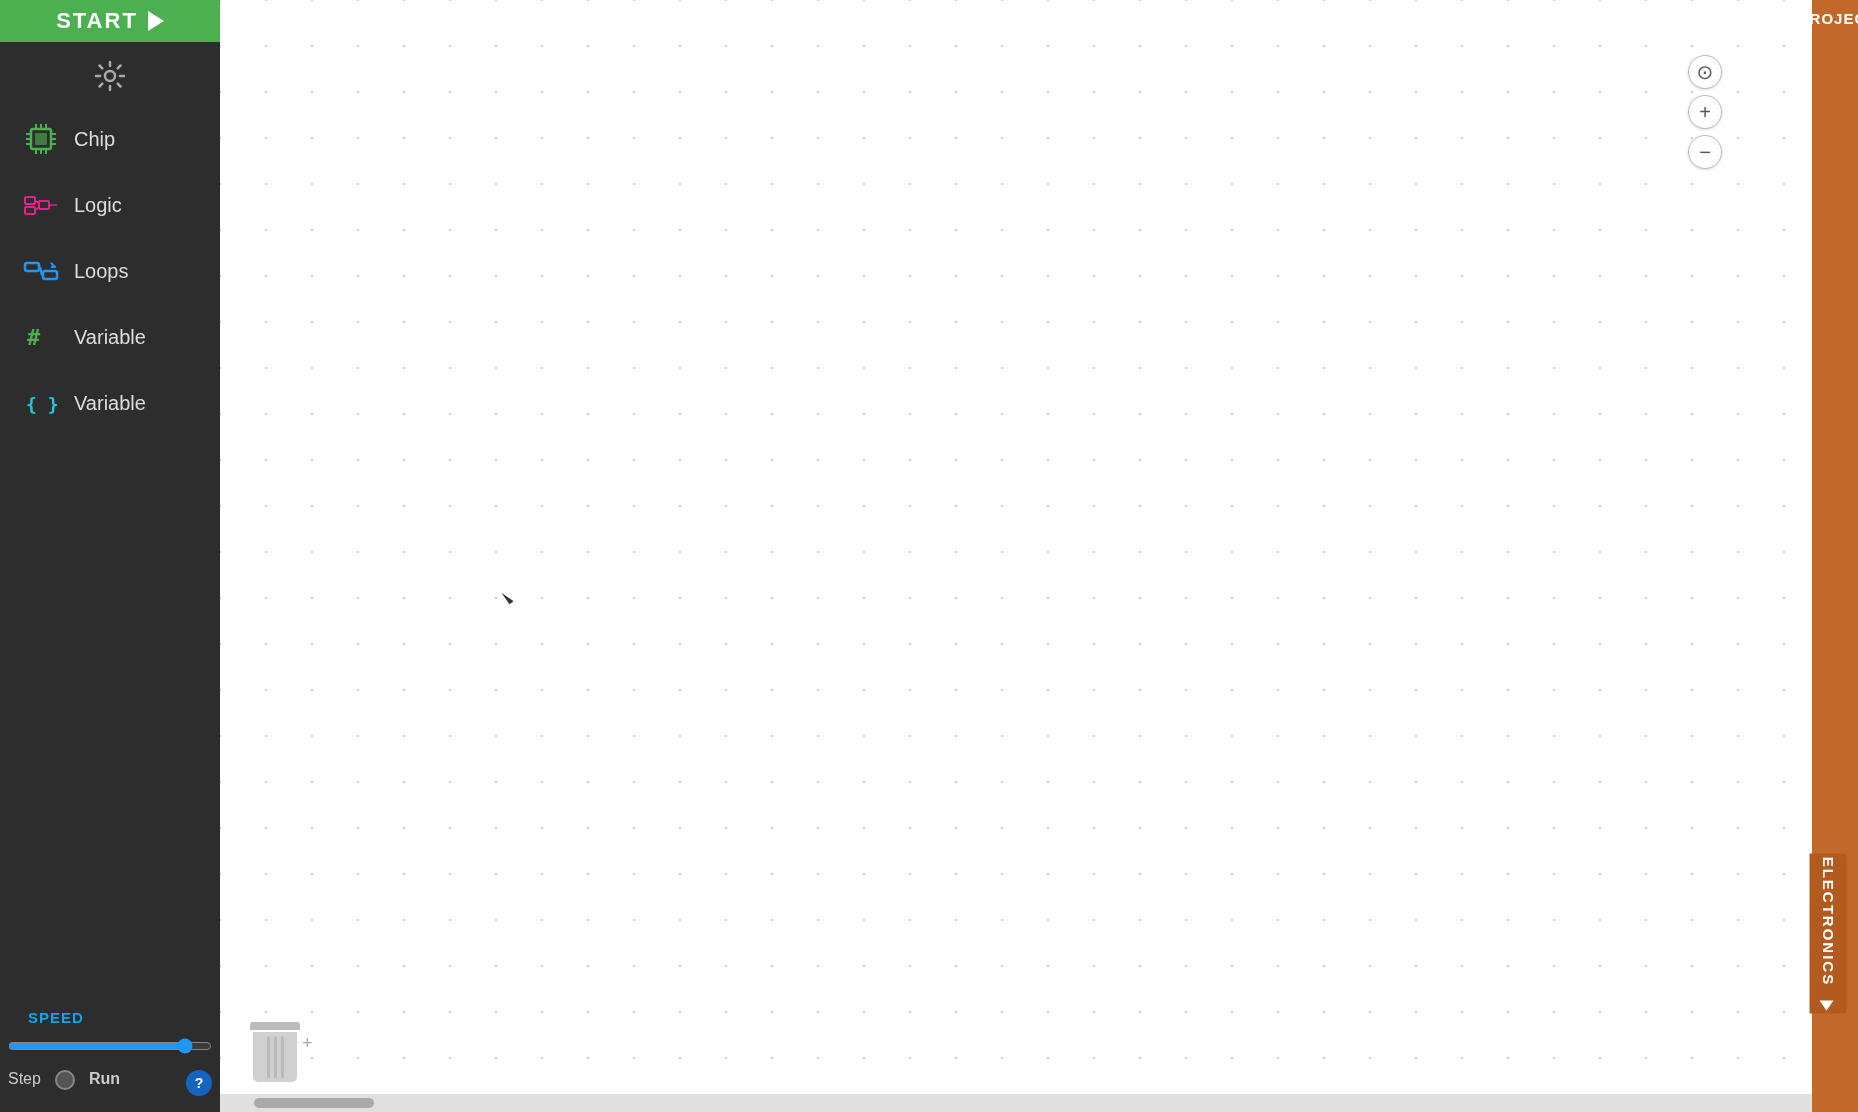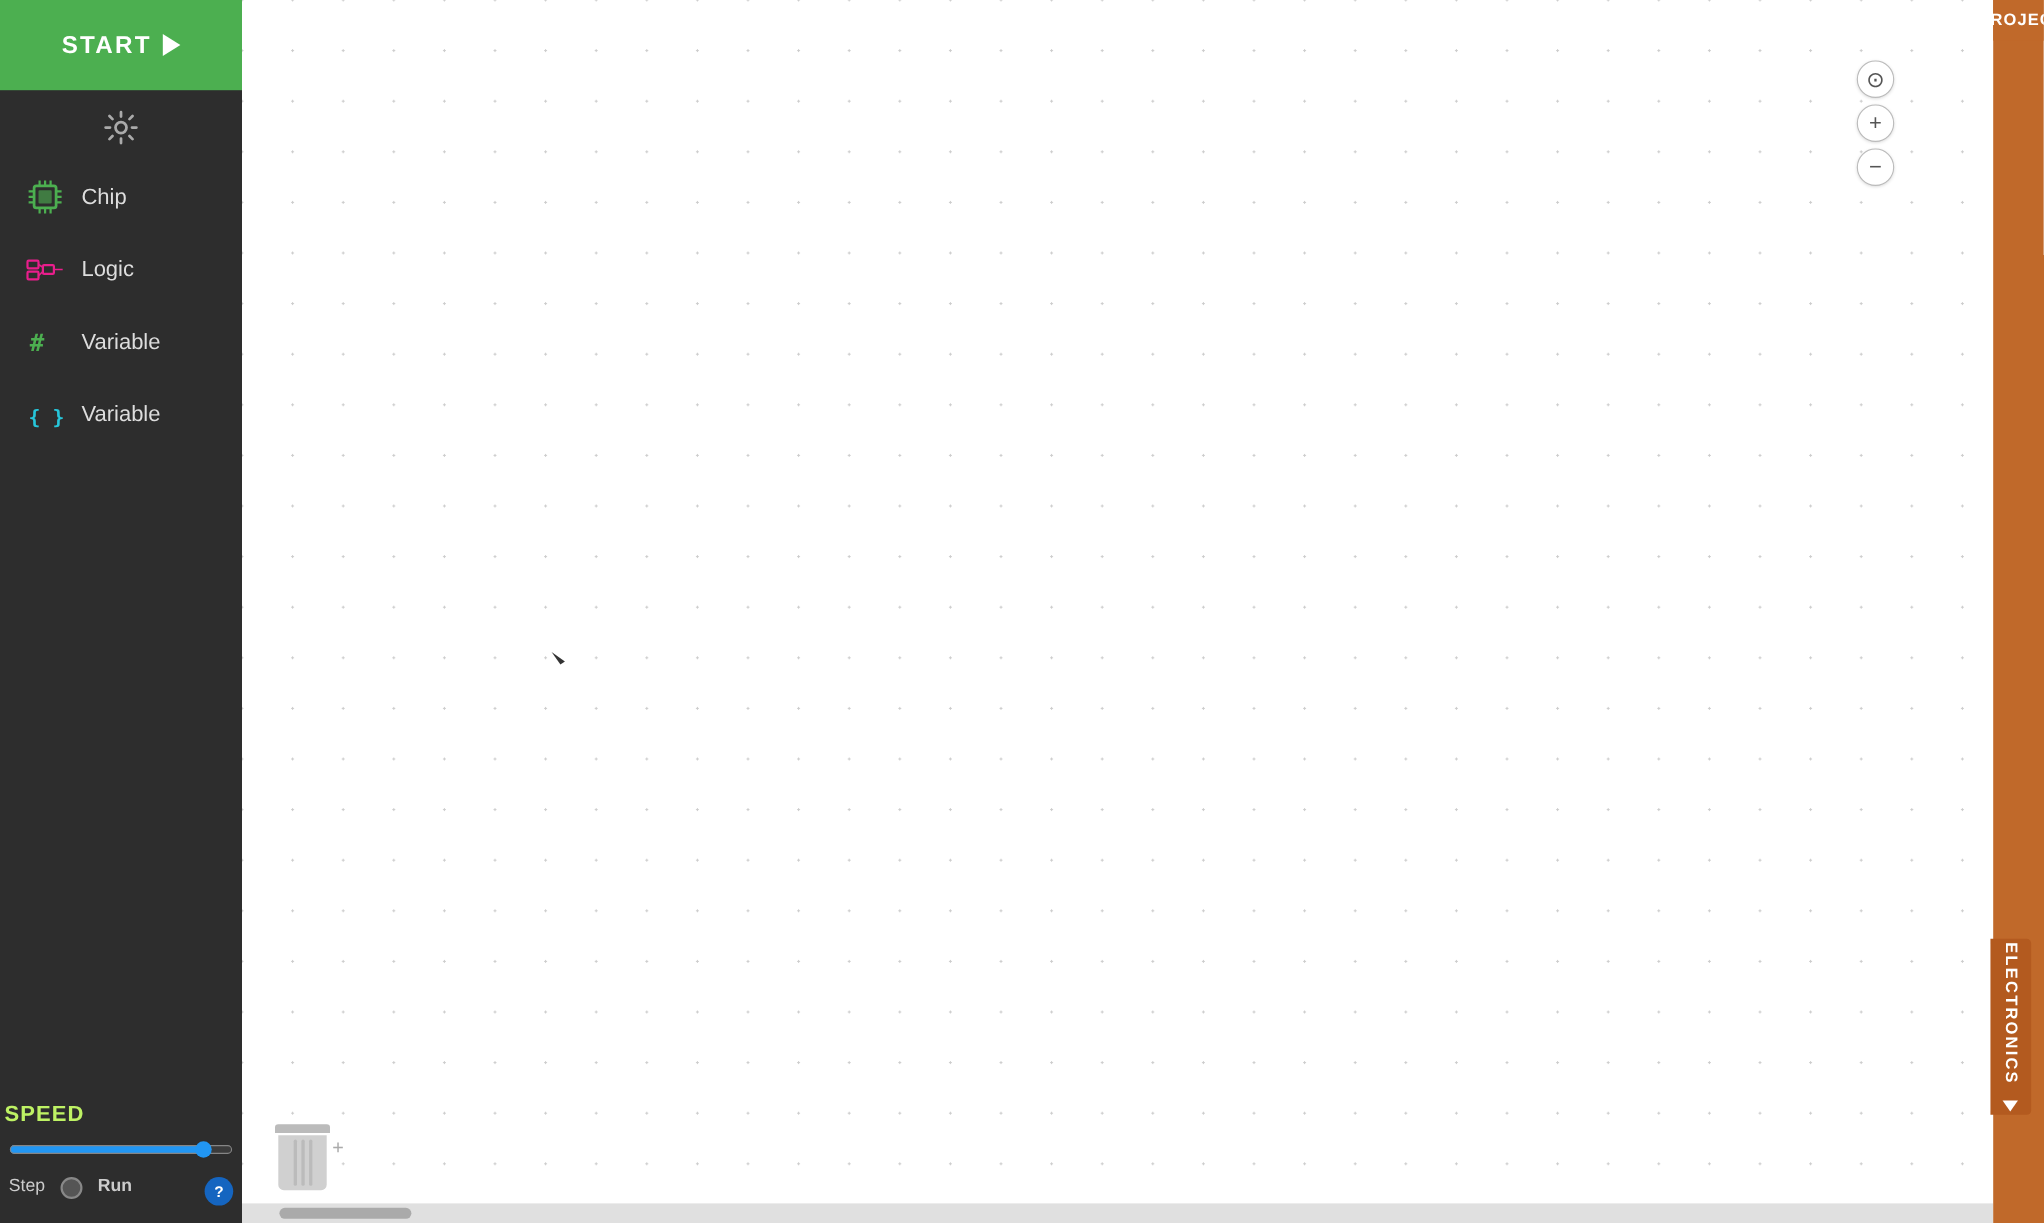--- a/index.html
+++ b/index.html
@@ -24,21 +24,21 @@
       z-index: 10;
     }
 
     #start-button {
       background: #4caf50;
       color: #fff;
       font-size: 22px;
       font-weight: bold;
       letter-spacing: 2px;
       text-align: center;
-      padding: 28px 0;
+      padding: 8px 0;
       cursor: pointer;
       display: flex;
       align-items: center;
       justify-content: center;
       gap: 10px;
       user-select: none;
     }
     #start-button .play-icon {
       display: inline-block;
       width: 0;
@@ -86,23 +86,23 @@
       flex-shrink: 0;
     }
 
     
     .chip-icon svg, .logic-icon svg, .loops-icon svg,
     .variable-icon svg, .sounds-icon svg, .lists-icon svg,
     .function-icon svg { display: block; }
 
     
     #speed-section {
-      padding: 16px 16px 8px 4px;
-      color: #bef264;
-      font-size: 20px;
+      padding: 16px 16px 8px 28px;
+      color: #0ea5e9;
+      font-size: 15px;
       font-weight: 600;
       letter-spacing: 1px;
     }
     #speed-slider-row {
       padding: 4px 8px 8px 8px;
     }
     input[type=range] {
       width: 100%;
       accent-color: #2196f3;
     }
@@ -361,20 +361,32 @@
           <rect x="2" y="20" width="10" height="7" rx="1" fill="none" stroke="#e91e8c" stroke-width="2"></rect>
           <rect x="16" y="14" width="10" height="8" rx="1" fill="none" stroke="#e91e8c" stroke-width="2"></rect>
           <line x1="12" y1="13.5" x2="16" y2="16" stroke="#e91e8c" stroke-width="1.5"></line>
           <line x1="12" y1="23.5" x2="16" y2="20" stroke="#e91e8c" stroke-width="1.5"></line>
           <line x1="26" y1="18" x2="34" y2="18" stroke="#e91e8c" stroke-width="1.5"></line>
         </svg>
       </div>
       <span>Logic</span>
     </div>
 
+    <div class="nav-item">
+      <div class="nav-icon loops-icon">
+        <svg width="36" height="36" viewBox="0 0 36 36">
+          <rect x="2" y="10" width="14" height="8" rx="2" fill="none" stroke="#2196f3" stroke-width="2.5"></rect>
+          <rect x="20" y="18" width="14" height="8" rx="2" fill="none" stroke="#2196f3" stroke-width="2.5"></rect>
+          <path d="M16 14 Q18 14 18 18" stroke="#2196f3" stroke-width="2" fill="none"></path>
+          <path d="M20 22 Q18 22 18 18" stroke="#2196f3" stroke-width="2" fill="none"></path>
+          <polyline points="28,14 32,14 28,10" fill="none" stroke="#2196f3" stroke-width="2" stroke-linejoin="round"></polyline>
+        </svg>
+      </div>
+      <span>Loops</span>
+    </div>
 
     <div class="nav-item">
       <div class="nav-icon variable-icon">
         <svg width="36" height="36" viewBox="0 0 36 36">
           <text x="4" y="26" font-size="22" font-weight="bold" fill="#4caf50" font-family="monospace">#</text>
         </svg>
       </div>
       <span>Variable</span>
     </div>
 

